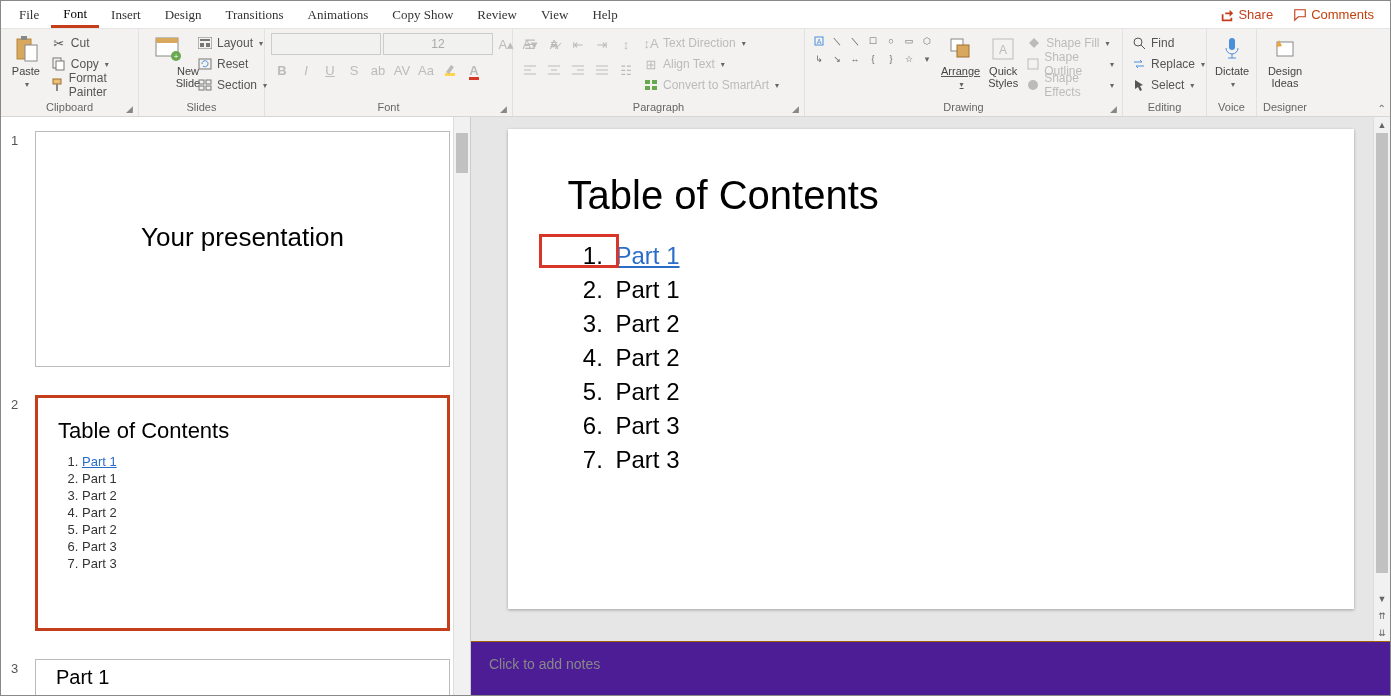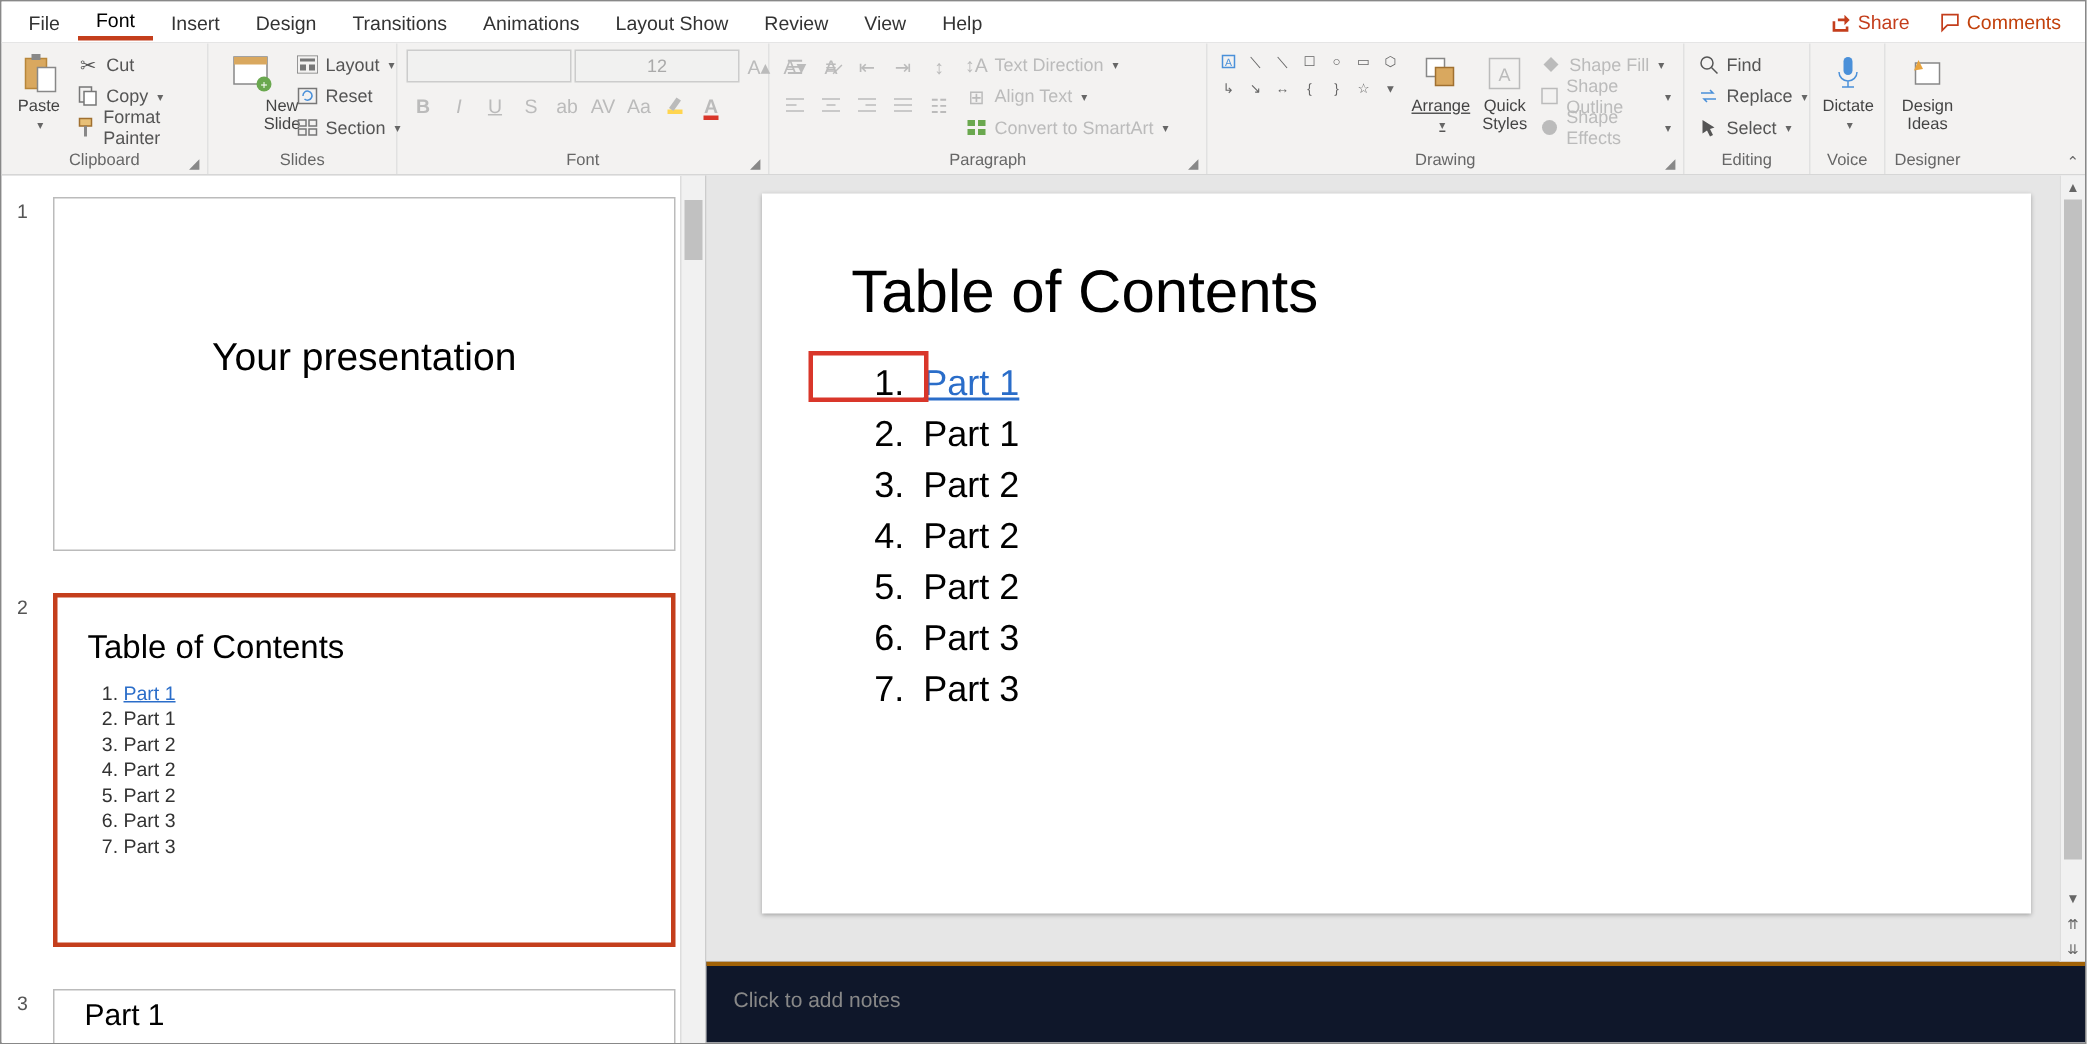--- a/index.html
+++ b/index.html
@@ -1,18 +1,18 @@
 <!DOCTYPE html>
 <html><head>
 <meta charset="utf-8">
 <style>
 *{box-sizing:border-box;margin:0;padding:0;font-family:"Segoe UI",Arial,sans-serif;}
 body{width:1391px;height:696px;background:#fff;border:1px solid #888;overflow:hidden;position:relative;}
 .menubar{height:28px;background:#fff;display:flex;align-items:center;padding:0 6px;border-bottom:1px solid #e5e5e5;font-size:13px;color:#333;}
-.menubar .tab{padding:4px 12px 3px;cursor:pointer;}
+.menubar .tab{padding:4px 12px 3px;cursor:pointer;font-family:Liberation Serif, serif;}
 .menubar .tab.active{border-bottom:3px solid #c43e1c;color:#000;}
 .menubar .spacer{flex:1;}
 .menubar .share{color:#c43e1c;padding:4px 10px;display:flex;align-items:center;gap:4px;}
 .menubar .comments{color:#c2410c;padding:4px 10px;display:flex;align-items:center;gap:4px;}
 .ribbon{height:88px;background:#f3f2f1;display:flex;align-items:stretch;border-bottom:1px solid #d6d6d6;font-size:12px;color:#555;position:relative;}
 .rgroup{display:flex;flex-direction:column;padding:2px 6px 0;border-right:1px solid #e1e1e1;position:relative;}
 .rgroup .body{flex:1;display:flex;align-items:flex-start;gap:4px;padding-top:2px;}
 .rgroup .label{text-align:center;font-size:11px;color:#666;height:16px;line-height:14px;}
 .rgroup .dialog-launcher{position:absolute;right:2px;bottom:2px;width:10px;height:10px;font-size:9px;color:#888;}
 .bigbtn{display:flex;flex-direction:column;align-items:center;justify-content:flex-start;width:46px;padding:2px 2px 0;gap:2px;cursor:pointer;}
@@ -42,39 +42,39 @@
 .thumb ol li{margin:2px 0;}
 .thumb ol li a{color:#2a6dc9;text-decoration:underline;}
 .slidearea{flex:1;display:flex;flex-direction:column;position:relative;}
 .slidecanvas{flex:1;background:#e6e6e6;display:flex;justify-content:center;align-items:flex-start;padding:12px 20px 0 20px;overflow:hidden;position:relative;}
 .slide{width:846px;height:480px;background:#fff;box-shadow:0 1px 3px rgba(0,0,0,0.3);padding:44px 60px;}
 .slide .title{font-size:40px;color:#000;font-weight:400;margin-bottom:24px;}
 .slide ol{padding-left:42px;font-size:24px;color:#000;}
 .slide ol li{margin:6px 0;padding-left:6px;}
 .slide ol li.linked a{color:#2a6dc9;text-decoration:underline;}
 .highlight-box{position:absolute;border:3px solid #d9362a;pointer-events:none;}
-.notes{height:54px;background:#0f172a;border-top:3px solid #a16207;padding:14px 18px;font-size:14px;color:#888;}
+.notes{height:54px;background:#4c1d95;border-top:1px solid #a16207;padding:14px 18px;font-size:14px;color:#888;}
 .vscroll{position:absolute;right:0;top:0;width:17px;bottom:54px;background:#f1f1f1;border-left:1px solid #ddd;}
 .vscroll .vbtn{height:16px;display:flex;align-items:center;justify-content:center;font-size:9px;color:#666;}
 .vscroll .vhandle{position:absolute;top:16px;left:2px;right:2px;height:440px;background:#c1c1c1;}
 .caret{font-size:8px;margin-left:2px;color:#666;}
 svg{display:block;}
 .collapse-caret{position:absolute;right:4px;bottom:2px;font-size:10px;color:#666;}
 </style>
 </head>
 <body>
 
 <div class="menubar">
   <div class="tab">File</div>
   <div class="tab active">Font</div>
   <div class="tab">Insert</div>
   <div class="tab">Design</div>
   <div class="tab">Transitions</div>
   <div class="tab">Animations</div>
-  <div class="tab">Layout Show</div>
+  <div class="tab">Copy Show</div>
   <div class="tab">Review</div>
   <div class="tab">View</div>
   <div class="tab">Help</div>
   <div class="spacer"></div>
   <div class="share">
     <span>
       <svg width="14" height="14" viewBox="0 0 16 16">
           <path d="M11 2l4 4-4 4V7H6V5h5V2z M2 7h2v6h8v-2h2v4H2V7z" fill="#c43e1c"></path>
         </svg>
     </span>

